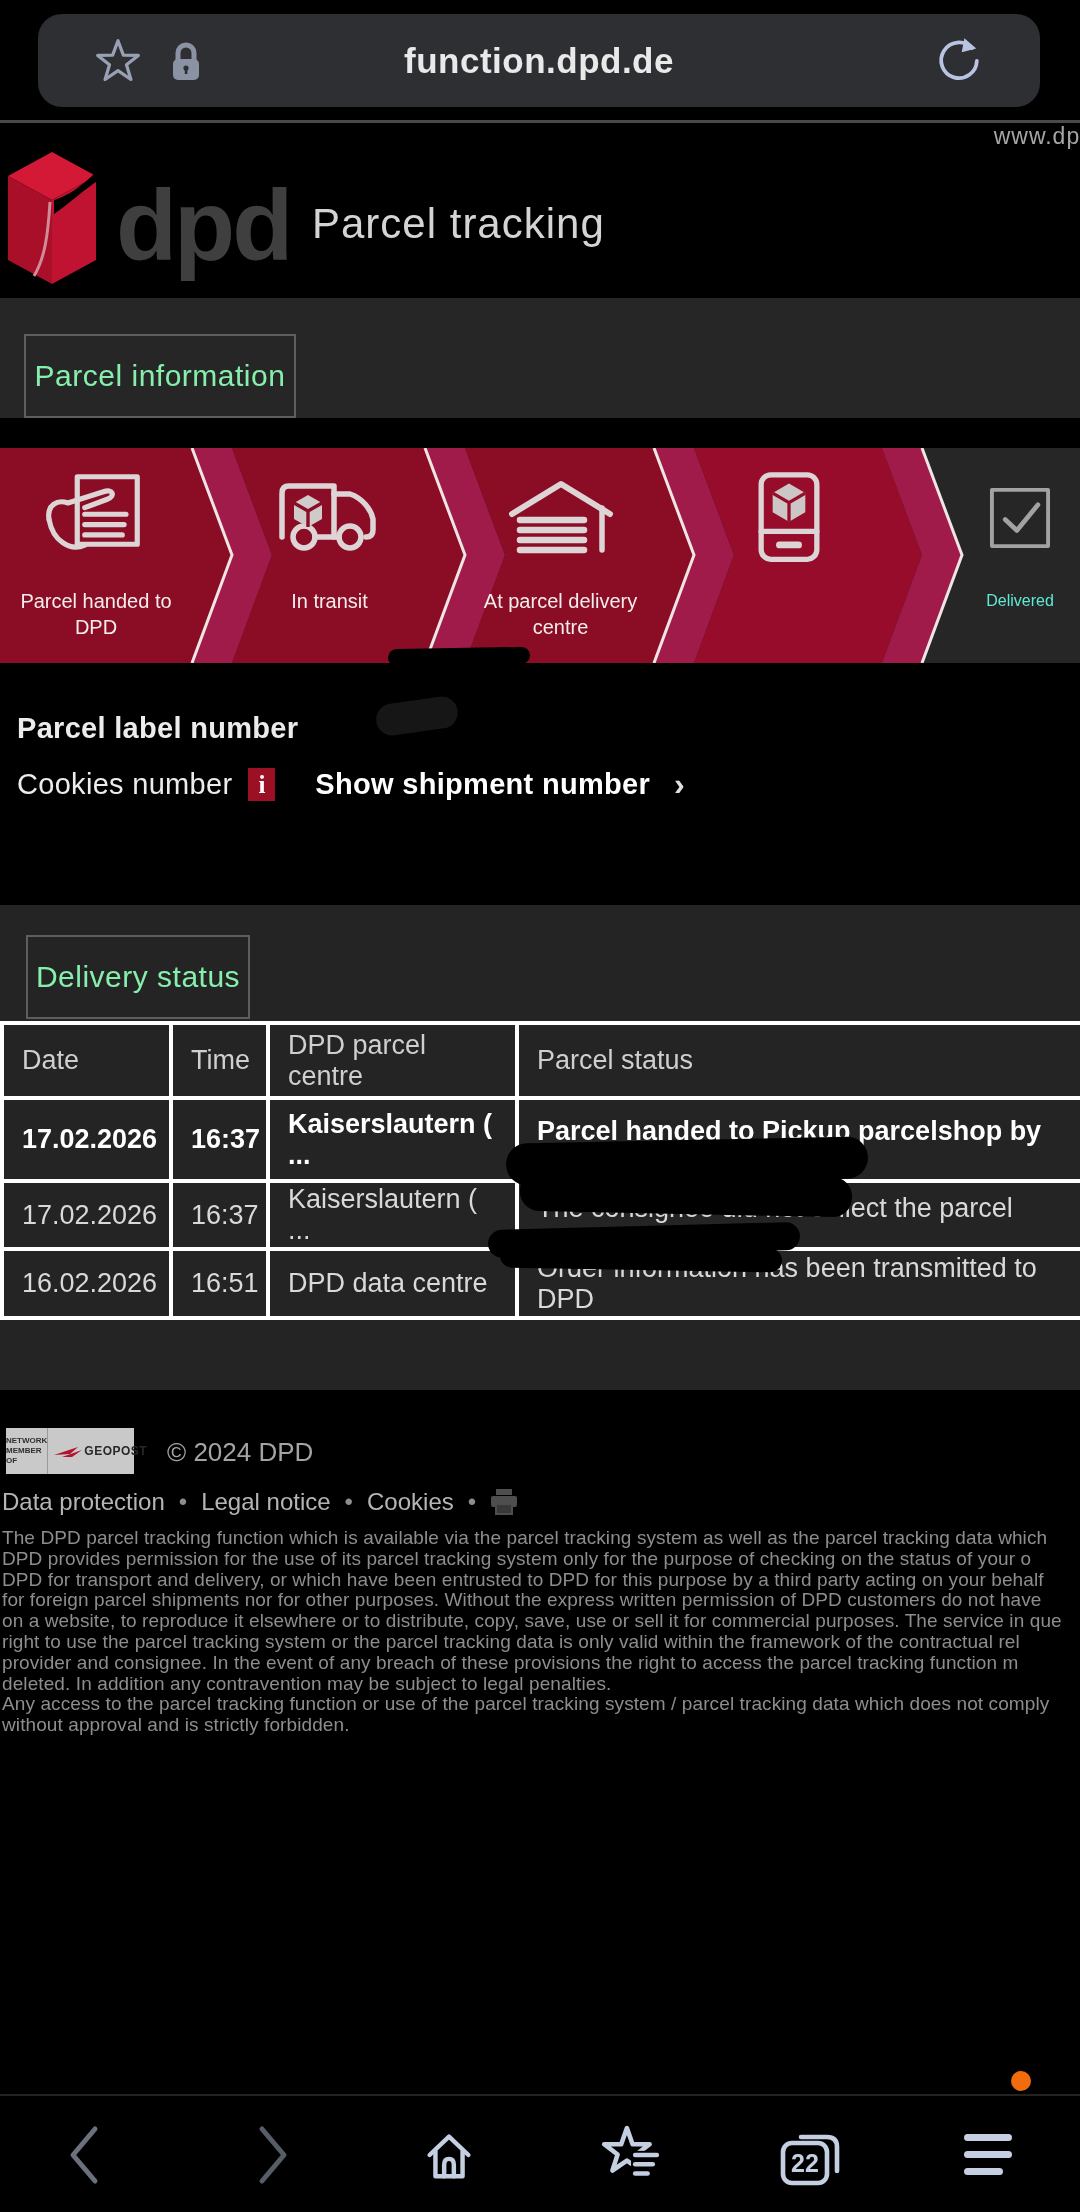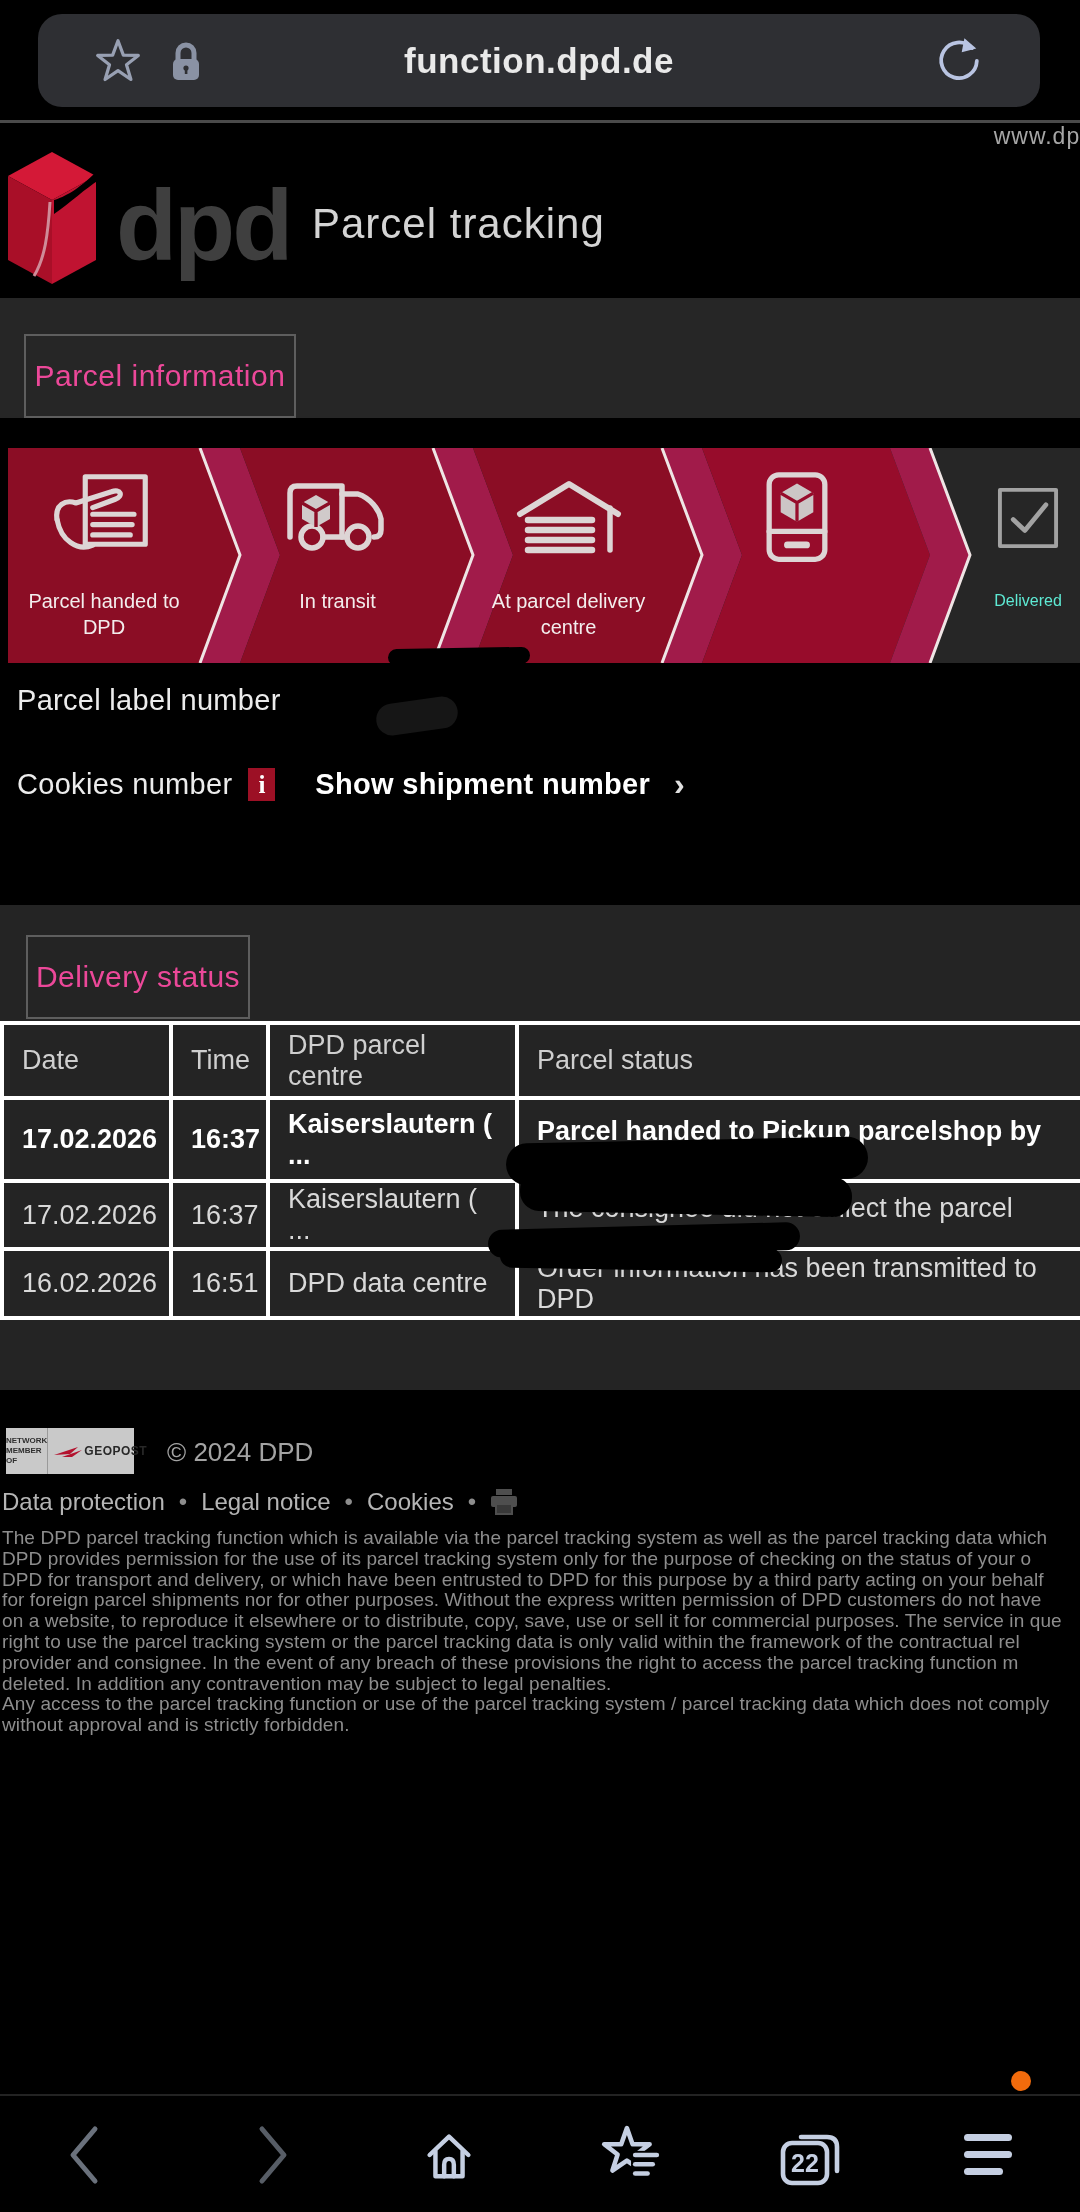--- a/index.html
+++ b/index.html
@@ -21,35 +21,35 @@
   
   .logo-cube{position:absolute;left:4px;top:148px;}
   .logo-text{position:absolute;left:116px;top:168px;font-size:100px;font-weight:bold;
     color:#3f3f3f;letter-spacing:-3px;}
   .page-title{position:absolute;left:312px;top:200px;font-size:42px;font-weight:400;
     color:#d4d4d4;letter-spacing:1px;}
 
   
   .info-section{position:absolute;left:0;top:298px;width:1080px;height:120px;
     background:var(--c-section-bg,#262626);}
-  .tab-box{position:absolute;border:2px solid #5e5e5e;color:#ec4899;font-size:30px;
+  .tab-box{position:absolute;border:2px solid #5e5e5e;color:#86efac;font-size:30px;
     display:flex;align-items:center;justify-content:center;box-sizing:border-box;
     letter-spacing:.5px;background:transparent;}
   .info-tab{left:24px;top:36px;width:272px;height:84px;}
 
   
-  .banner{position:absolute;left:0;top:448px;width:1052px;height:215px;margin-left:8px;}
+  .banner{position:absolute;left:0;top:448px;width:1052px;height:215px;}
   .banner svg.bg{position:absolute;left:0;top:0;}
   .step{position:absolute;top:0;height:215px;display:flex;flex-direction:column;align-items:center;}
   .step .icon-wrap{height:140px;display:flex;align-items:center;justify-content:center;}
   .step .step-label{font-size:20px;line-height:26px;color:#f3eded;text-align:center;padding:0 8px;}
   .step.pending .step-label{color:#5eead4;font-size:16px;}
 
   
-  .label-number{position:absolute;left:17px;top:684px;font-size:29px;color:#ececec;letter-spacing:.3px;}
+  .label-number{position:absolute;left:17px;top:712px;font-size:29px;color:#ececec;letter-spacing:.3px;font-weight:bold;}
   .shipment-row{position:absolute;left:17px;top:766px;display:flex;align-items:center;}
   .shipment-label{font-size:29px;color:#ececec;letter-spacing:.3px;}
   .info-badge{margin-left:16px;width:27px;height:33px;background:var(--c-info-badge-bg,#9c1025);
     color:#fff;font-family:"Liberation Serif",serif;font-weight:bold;font-size:25px;
     display:flex;align-items:center;justify-content:center;}
   .show-link{margin-left:40px;font-size:29px;font-weight:bold;color:#fff;letter-spacing:.3px;cursor:pointer;}
   .link-chev{margin-left:24px;font-size:32px;color:#e0e0e0;font-weight:bold;}
 
   
   .delivery-section{position:absolute;left:0;top:905px;width:1080px;height:485px;

